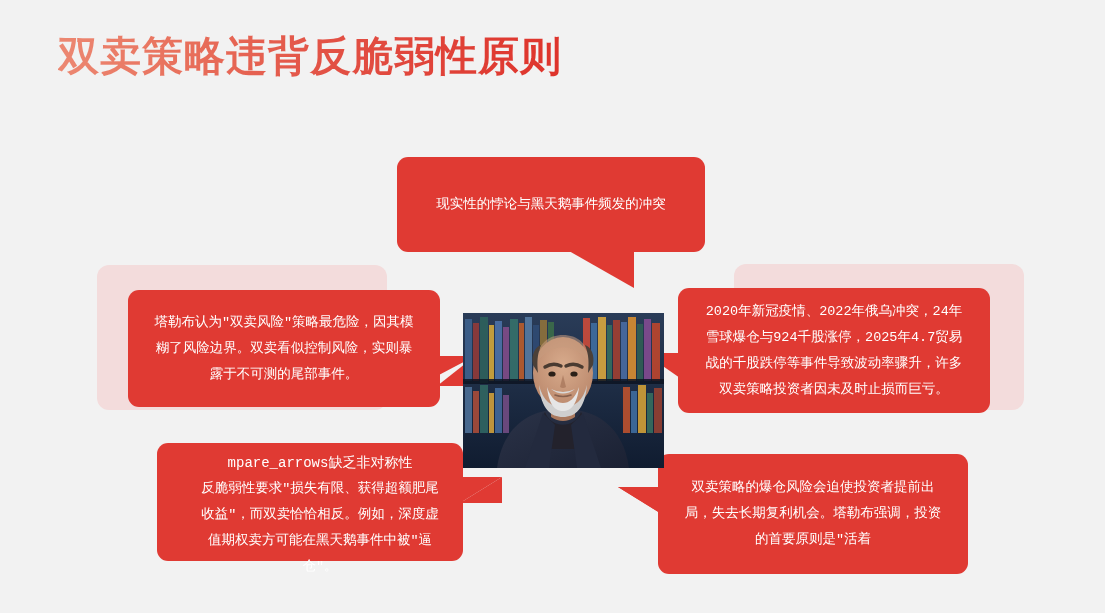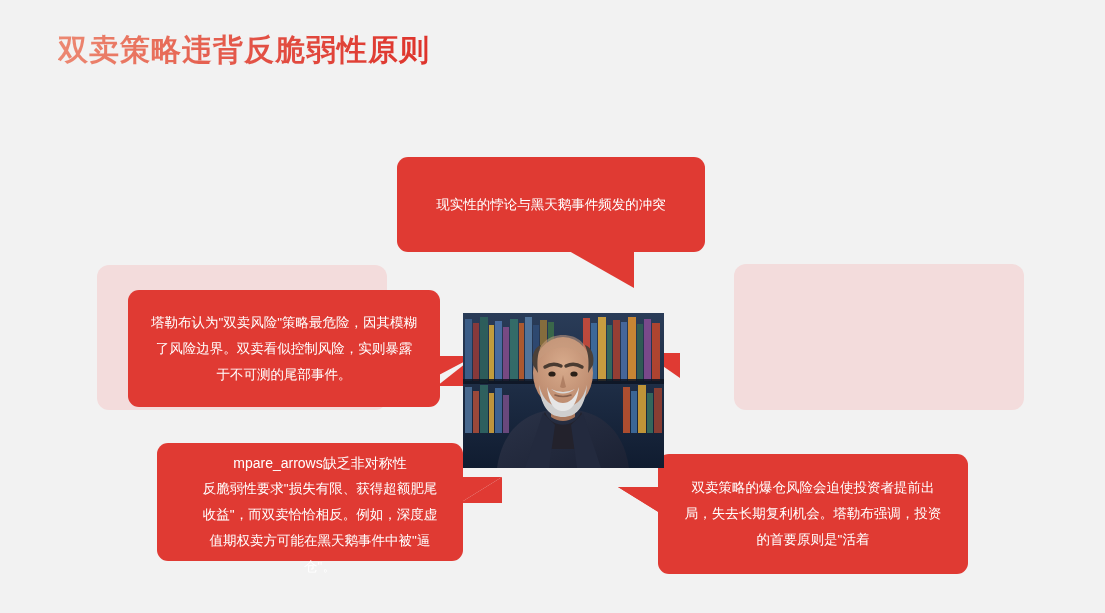--- a/index.html
+++ b/index.html
@@ -16,21 +16,21 @@
     height: 613px;
     background: #f2f2f2;
     overflow: hidden;
   }
 
   
   #slide-title {
     position: absolute;
     left: 58px;
     top: 33px;
-    font-size: 30px;
+    font-size: 41px;
     font-weight: bold;
     letter-spacing: 1px;
     line-height: 1.15;
     white-space: nowrap;
     background: linear-gradient(90deg, #ec8872 0%, #e8705c 25%, #e25044 55%, #de332b 100%);
     -webkit-background-clip: text;
     background-clip: text;
     color: transparent;
     -webkit-text-fill-color: transparent;
   }
@@ -57,20 +57,21 @@
   }
   .callout-text {
     width: 100%;
     text-align: center;
     font-size: 13.5px;
     line-height: 26px;
     color: #ffffff;
     white-space: pre-line;
     padding: 0 22px;
     box-sizing: border-box;
+    font-family: Liberation Mono, monospace;
   }
   .callout-text .lead-line {
     display: block;
     font-size: 14px;
     line-height: 26px;
   }
 
   
   .tail {
     position: absolute;
@@ -178,20 +179,23 @@
   <div class="tail" id="tail-top"></div>
 
   <div class="tail" id="tail-left"></div>
   <div class="tail" id="tail-left2"></div>
   <div class="callout" id="callout-left">
     <div class="callout-text">塔勒布认为"双卖风险"策略最危险，因其模糊了风险边界。双卖看似控制风险，实则暴露于不可测的尾部事件。</div>
   </div>
 
   <div class="tail" id="tail-right"></div>
   <div class="tail" id="tail-right2"></div>
+  <div class="callout" id="callout-right">
+    <div class="callout-text">2020年新冠疫情、2022年俄乌冲突，24年雪球爆仓与924千股涨停，2025年4.7贸易战的千股跌停等事件导致波动率骤升，许多双卖策略投资者因未及时止损而巨亏。</div>
+  </div>
 
   <div class="tail" id="tail-bottom-left"></div>
   <div class="tail" id="tail-bottom-left2"></div>
   <div class="callout" id="callout-bottom-left">
     <div class="callout-text">
       <span class="lead-line">mpare_arrows缺乏非对称性</span><span>反脆弱性要求"损失有限、获得超额肥尾收益"，而双卖恰恰相反。例如，深度虚值期权卖方可能在黑天鹅事件中被"逼仓"。</span>
     </div>
   </div>
 
   <div class="tail" id="tail-bottom-right"></div>

